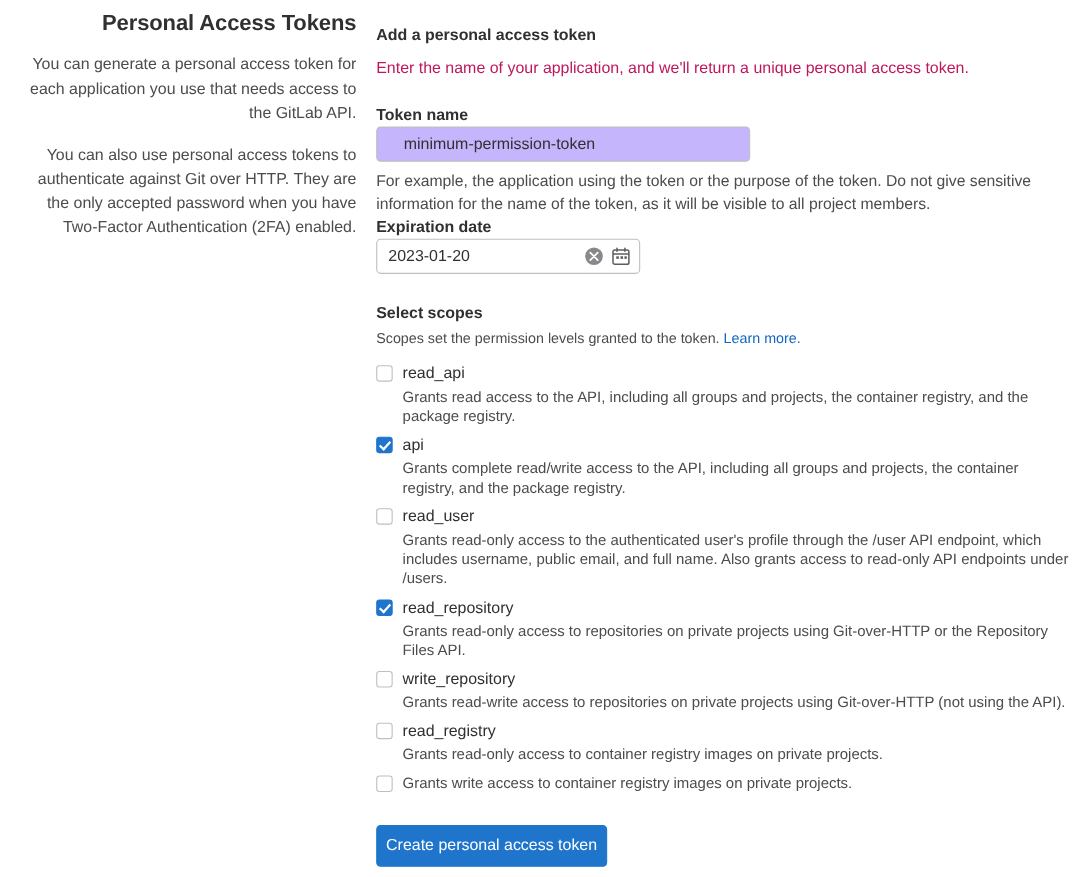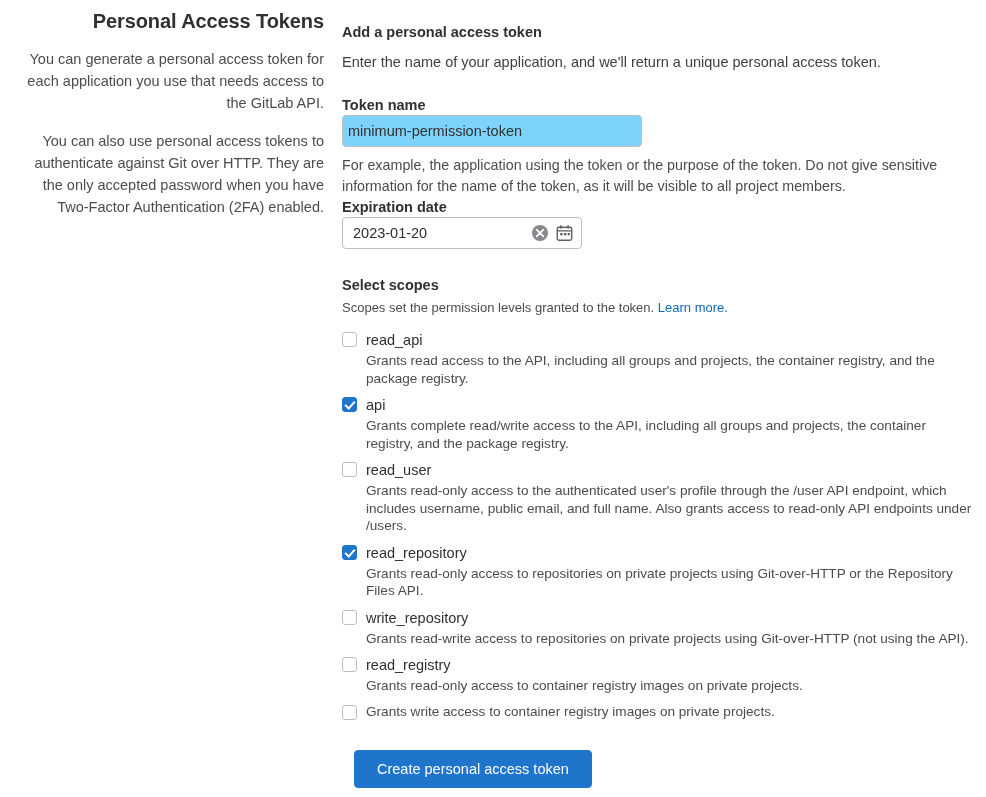--- a/index.html
+++ b/index.html
@@ -52,40 +52,40 @@
   }
   .section-title {
     font-size: 14.5px;
     font-weight: bold;
     color: #303030;
     margin: 0 0 10px 0;
     line-height: 20px;
   }
   .section-sub {
     font-size: 14.5px;
-    color: #404040;
+    color: #be185d;
     line-height: 21px;
     margin: 0 0 22px 0;
   }
   .field-label {
     font-size: 14.5px;
     font-weight: bold;
     color: #303030;
     margin: 0 0 8px 0;
     line-height: 20px;
   }
   .text-input {
     display: block;
-    width: 300px;
+    width: 340px;
     height: 32px;
-    padding: 4px 5px;
+    padding: 4px 24px;
     font-size: 14.5px;
     font-family: "Liberation Sans", sans-serif;
     color: #303030;
-    background: #7dd3fc;
+    background: #c4b5fd;
     border: 1px solid #bfbfbf;
     border-radius: 4px;
     outline: none;
   }
   .help-text {
     font-size: 14.3px;
     color: #4c4c4c;
     line-height: 21px;
     margin: 8px 0 0 0;
     width: 625px;
@@ -207,23 +207,22 @@
   .submit-btn {
     margin-top: 22px;
     display: inline-block;
     background: #1f75cb;
     border: 1px solid #1f75cb;
     border-radius: 4px;
     color: #ffffff;
     font-size: 14.5px;
     font-family: "Liberation Sans", sans-serif;
     line-height: 20px;
-    padding: 8px 22px;
-    cursor: pointer;
-    margin-left: 12px;
+    padding: 8px 8px;
+    cursor: pointer;
   }
 </style>
 </head>
 <body>
 
 <div class="page">
 
   <div class="left-col">
     <h1 class="left-title">Personal Access Tokens</h1>
     <p class="left-para">You can generate a personal access token for each application you use that needs access to the GitLab API.</p>

